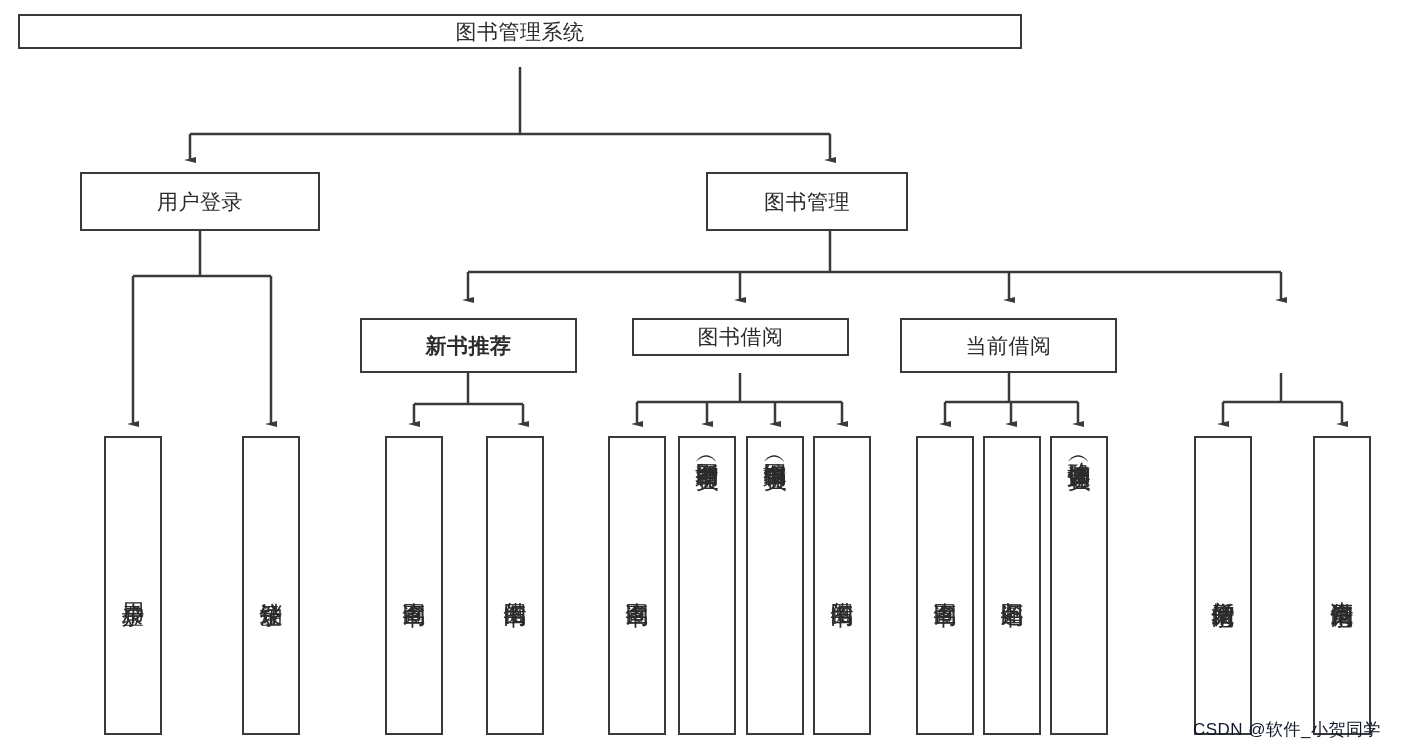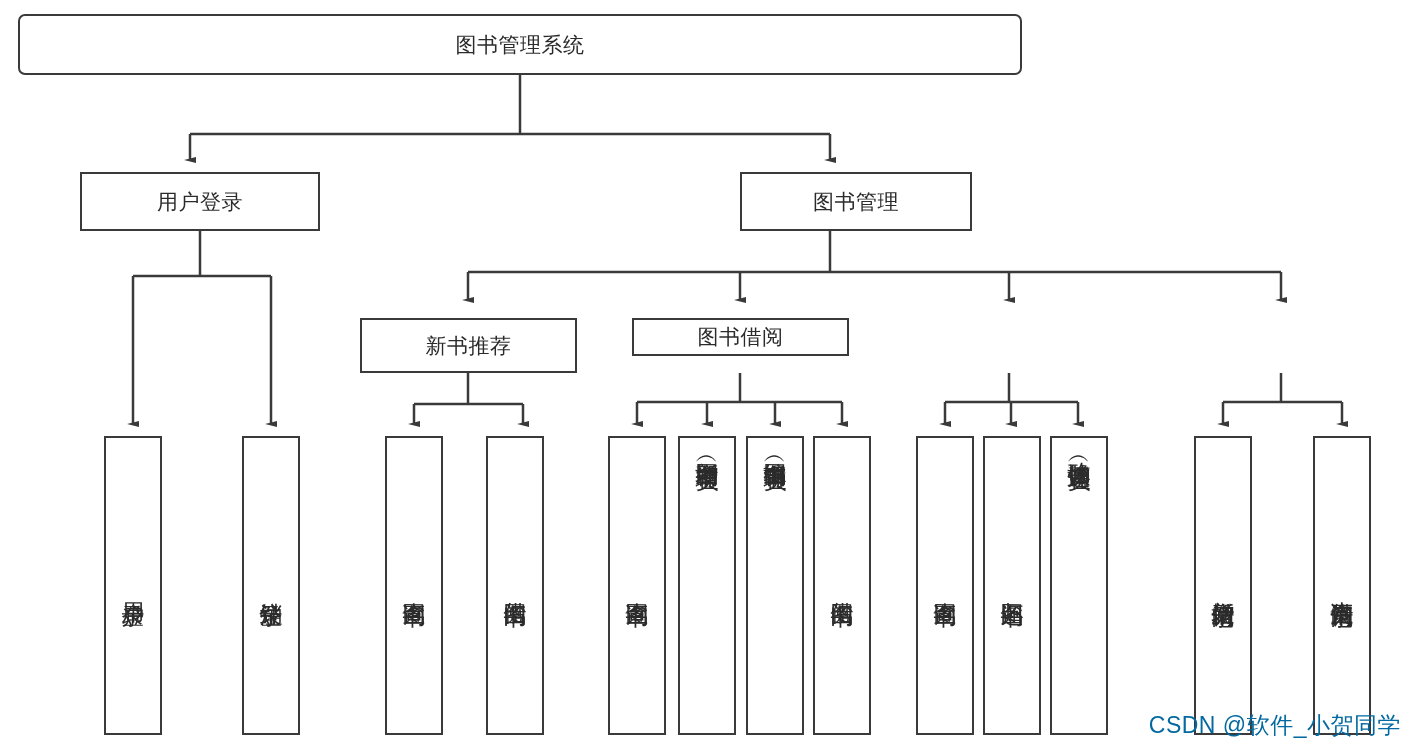--- a/index.html
+++ b/index.html
@@ -61,24 +61,24 @@
     line-height: 1.08;
     letter-spacing: 1px;
     white-space: nowrap;
   }
   .node-v.center-text {
     align-items: center;
     padding-top: 0;
   }
   .watermark {
     position: absolute;
-    right: 4px;
+    right: 24px;
     bottom: 6px;
-    font-size: 23px;
-    color: #0369a1;
+    font-size: 17px;
+    color: #0f172a;
     white-space: nowrap;
     letter-spacing: 0.5px;
   }
 </style>
 </head>
 <body>
 
 <div id="diagram-root">
 
   <svg id="connectors" viewBox="0 0 1405 747" xmlns="http://www.w3.org/2000/svg">
@@ -124,37 +124,40 @@
       <path d="M1011,402 L1011,424" marker-end="url(#arrowhead)"></path>
       <path d="M1078,402 L1078,424" marker-end="url(#arrowhead)"></path>
 
       <path d="M1281,373 L1281,402"></path>
       <path d="M1223,402 L1342,402"></path>
       <path d="M1223,402 L1223,424" marker-end="url(#arrowhead)"></path>
       <path d="M1342,402 L1342,424" marker-end="url(#arrowhead)"></path>
     </g>
   </svg>
 
-  <div class="node node-h" style="left:18px; top:14px; width:1004px; height:61px;border-radius:7px;">
+  <div class="node node-h" style="left:18px; top:14px; width:1004px; height:35px;">
     <span class="node-label">图书管理系统</span>
   </div>
 
   <div class="node node-h" style="left:80px; top:172px; width:240px; height:59px;">
     <span class="node-label">用户登录</span>
   </div>
-  <div class="node node-h" style="left:740px; top:172px; width:232px; height:59px;">
+  <div class="node node-h" style="left:706px; top:172px; width:202px; height:59px;">
     <span class="node-label">图书管理</span>
   </div>
 
-  <div class="node node-h" style="left:360px; top:318px; width:217px; height:55px;">
+  <div class="node node-h" style="left:360px; top:318px; width:217px; height:55px;font-weight:bold;">
     <span class="node-label">新书推荐</span>
   </div>
   <div class="node node-h" style="left:632px; top:318px; width:217px; height:38px;">
     <span class="node-label">图书借阅</span>
   </div>
+  <div class="node node-h" style="left:900px; top:318px; width:217px; height:55px;">
+    <span class="node-label">当前借阅</span>
+  </div>
 
   <div class="node node-v center-text" style="left:104px; top:436px; width:58px; height:299px;">
     <span class="node-label">用户登录</span>
   </div>
   <div class="node node-v center-text" style="left:242px; top:436px; width:58px; height:299px;">
     <span class="node-label">注销登录</span>
   </div>
 
   <div class="node node-v center-text" style="left:385px; top:436px; width:58px; height:299px;">
     <span class="node-label">查询图书</span>

